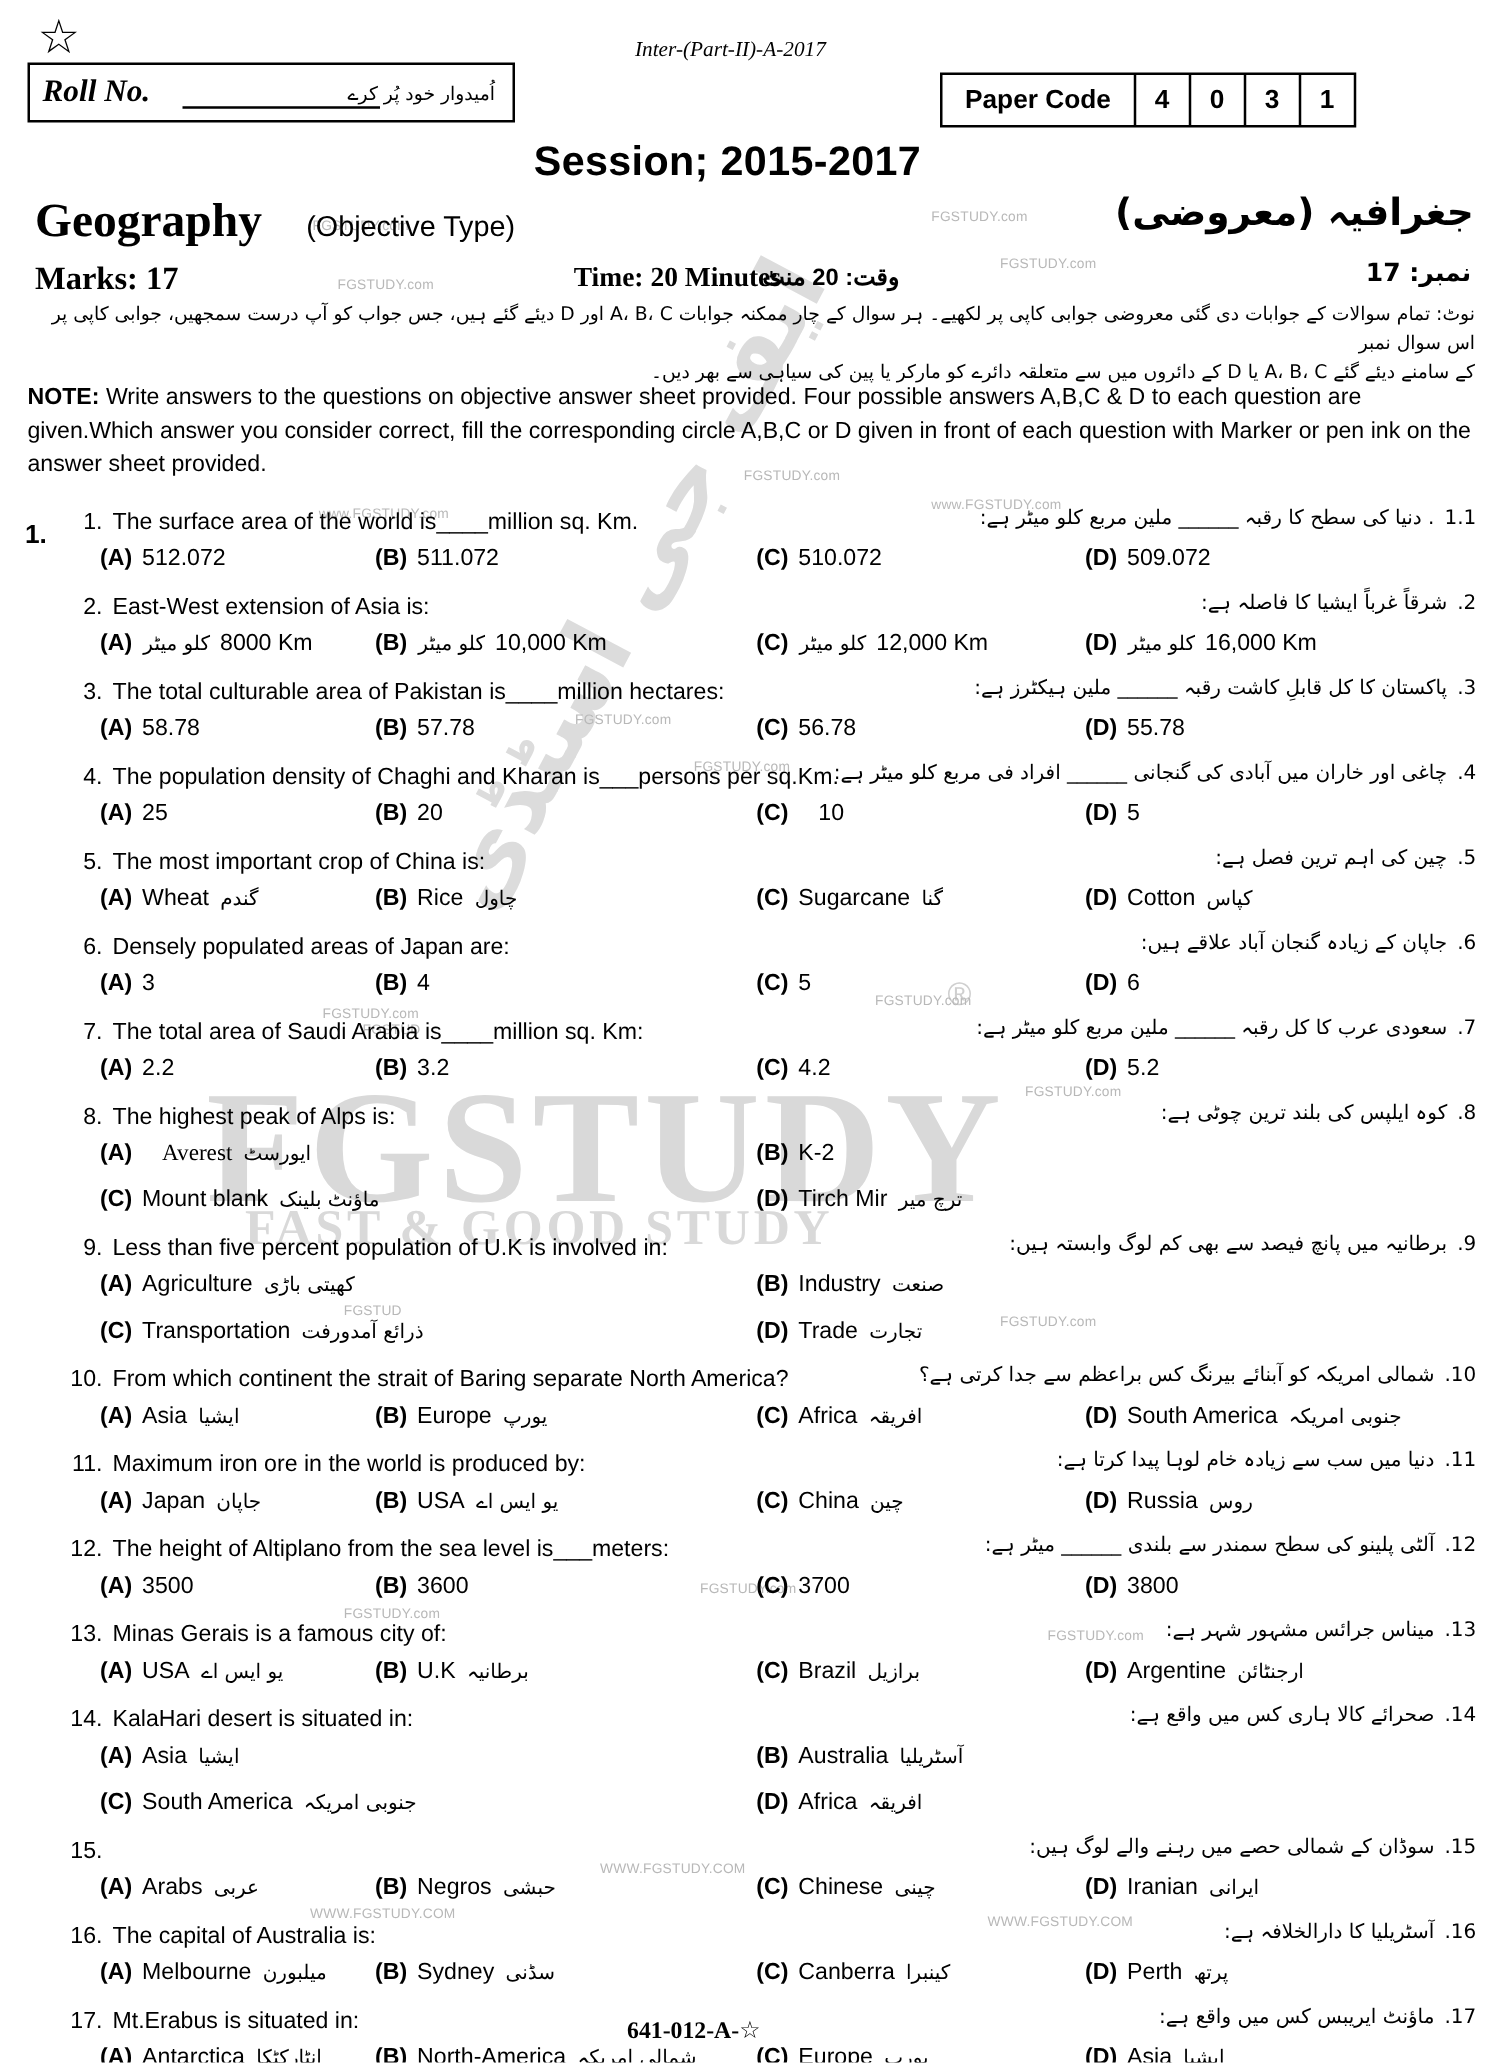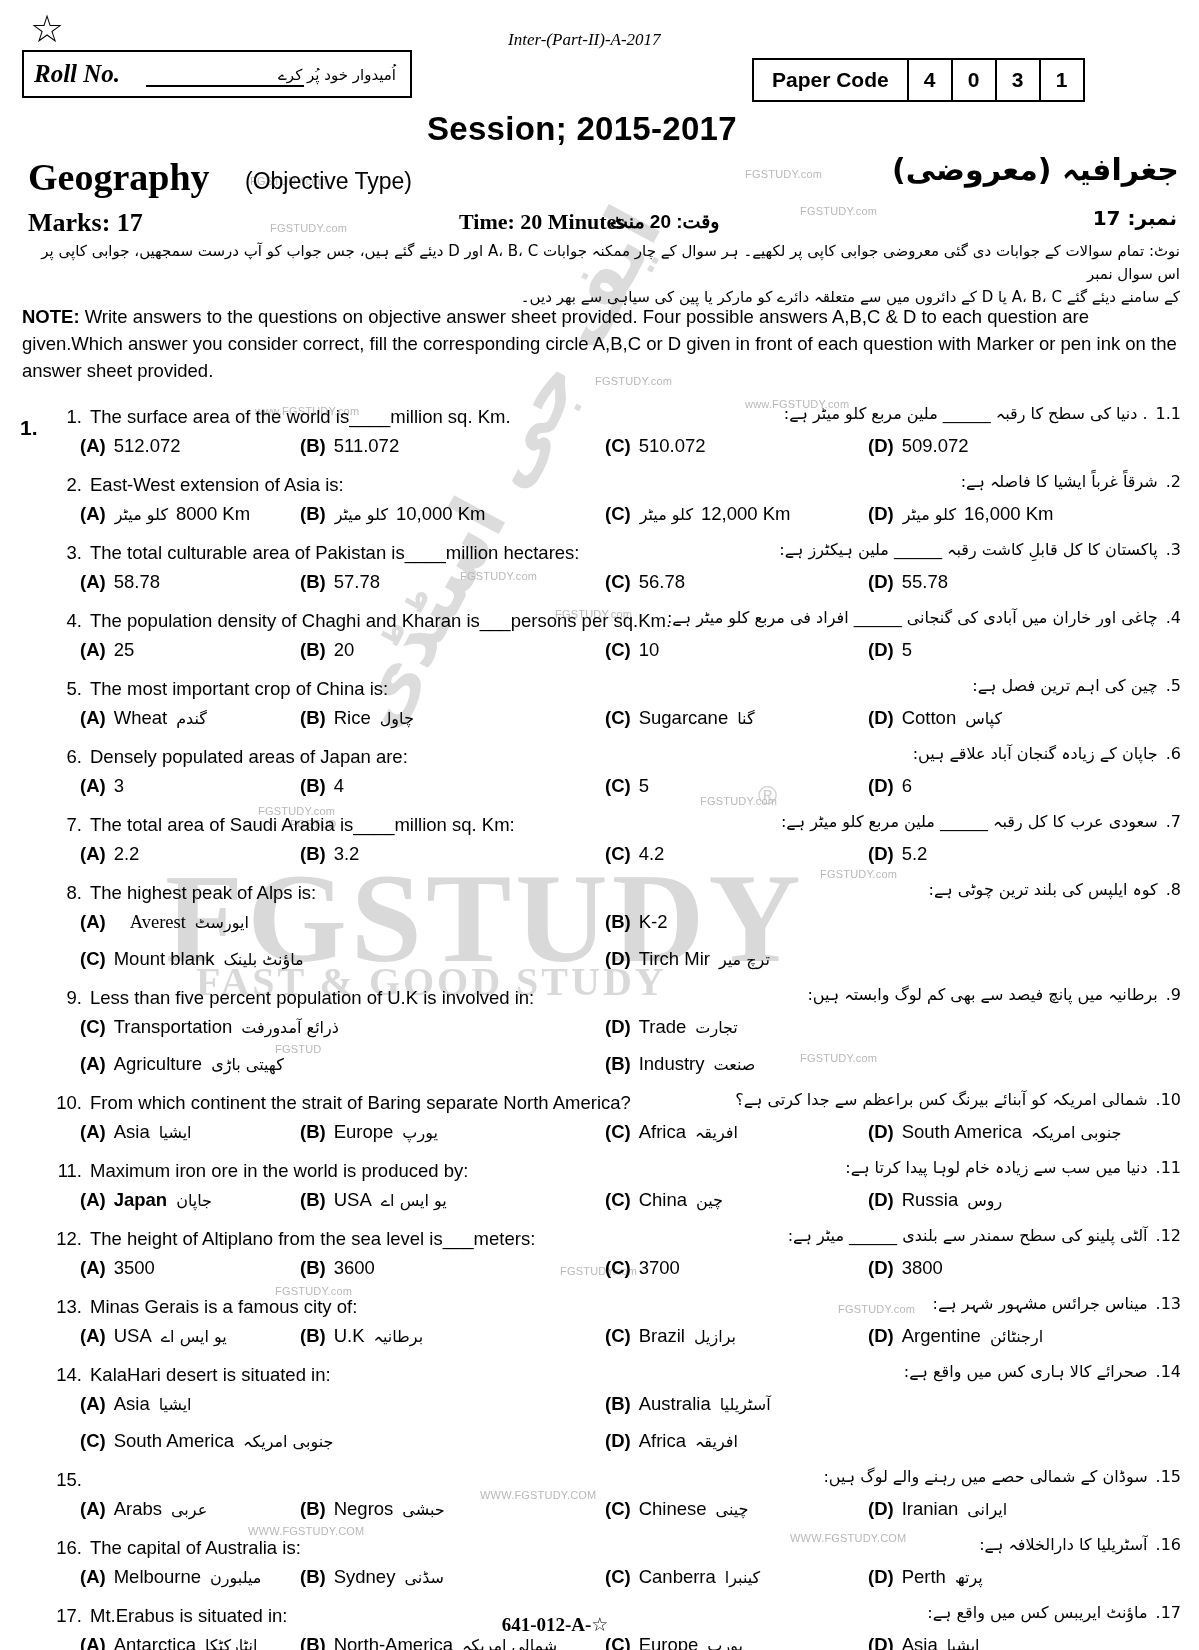--- a/index.html
+++ b/index.html
@@ -423,21 +423,21 @@
       </div>
       <div class="q-block">
         <div class="q-stem">
           <span class="q-num">4.</span>
           <span class="q-text">The population density of Chaghi and Kharan is___persons per sq.Km.</span>
           <span class="q-urdu"><span>4.</span><span style="margin-right: 8px;">چاغی اور خاران میں آبادی کی گنجانی ______ افراد فی مربع کلو میٹر ہے:</span></span>
         </div>
         <div class="opt-row">
           <div class="opt c1"><span class="lbl">(A)</span><span style="margin-left: 8px;">25</span><span class="ur"></span></div>
           <div class="opt c2"><span class="lbl">(B)</span><span style="margin-left: 8px;">20</span><span class="ur"></span></div>
-          <div class="opt c3"><span class="lbl">(C)</span><span style="margin-left: 8px;">10</span><span class="ur"></span></div>
+          <div class="opt c3"><span class="lbl">(C)</span><span style="margin-left: 24px;">10</span><span class="ur"></span></div>
           <div class="opt c4"><span class="lbl">(D)</span><span style="margin-left: 8px;">5</span><span class="ur"></span></div>
         </div>
       </div>
       <div class="q-block">
         <div class="q-stem">
           <span class="q-num">5.</span>
           <span class="q-text">The most important crop of China is:</span>
           <span class="q-urdu"><span>5.</span><span style="margin-right: 8px;">چین کی اہم ترین فصل ہے:</span></span>
         </div>
         <div class="opt-row">
@@ -488,26 +488,26 @@
           <div class="opt h2"><span class="lbl">(D)</span><span style="margin-left: 8px;">Tirch Mir</span><span class="ur">ترچ میر</span></div>
         </div>
       </div>
       <div class="q-block">
         <div class="q-stem">
           <span class="q-num">9.</span>
           <span class="q-text">Less than five percent population of U.K is involved in:</span>
           <span class="q-urdu"><span>9.</span><span style="margin-right: 8px;">برطانیہ میں پانچ فیصد سے بھی کم لوگ وابستہ ہیں:</span></span>
         </div>
         <div class="opt-row">
+          <div class="opt h1"><span class="lbl">(A)</span><span style="margin-left: 8px;">Agriculture</span><span class="ur">کھیتی باڑی</span></div>
+          <div class="opt h2"><span class="lbl">(B)</span><span style="margin-left: 8px;">Industry</span><span class="ur">صنعت</span></div>
+        </div>
+        <div class="opt-row">
           <div class="opt h1"><span class="lbl">(C)</span><span style="margin-left: 8px;">Transportation</span><span class="ur">ذرائع آمدورفت</span></div>
           <div class="opt h2"><span class="lbl">(D)</span><span style="margin-left: 8px;">Trade</span><span class="ur">تجارت</span></div>
-        </div>
-        <div class="opt-row">
-          <div class="opt h1"><span class="lbl">(A)</span><span style="margin-left: 8px;">Agriculture</span><span class="ur">کھیتی باڑی</span></div>
-          <div class="opt h2"><span class="lbl">(B)</span><span style="margin-left: 8px;">Industry</span><span class="ur">صنعت</span></div>
         </div>
       </div>
       <div class="q-block">
         <div class="q-stem">
           <span class="q-num">10.</span>
           <span class="q-text">From which continent the strait of Baring separate North America?</span>
           <span class="q-urdu"><span>10.</span><span style="margin-right: 8px;">شمالی امریکہ کو آبنائے بیرنگ کس براعظم سے جدا کرتی ہے؟</span></span>
         </div>
         <div class="opt-row">
           <div class="opt c1"><span class="lbl">(A)</span><span style="margin-left: 8px;">Asia</span><span class="ur">ایشیا</span></div>
@@ -516,21 +516,21 @@
           <div class="opt c4"><span class="lbl">(D)</span><span style="margin-left: 8px;">South America</span><span class="ur">جنوبی امریکہ</span></div>
         </div>
       </div>
       <div class="q-block">
         <div class="q-stem">
           <span class="q-num">11.</span>
           <span class="q-text">Maximum iron ore in the world is produced by:</span>
           <span class="q-urdu"><span>11.</span><span style="margin-right: 8px;">دنیا میں سب سے زیادہ خام لوہا پیدا کرتا ہے:</span></span>
         </div>
         <div class="opt-row">
-          <div class="opt c1"><span class="lbl">(A)</span><span style="margin-left: 8px; font-weight: bold;">Japan</span><span class="ur">جاپان</span></div>
+          <div class="opt c1"><span class="lbl">(A)</span><span style="margin-left: 8px;">Japan</span><span class="ur">جاپان</span></div>
           <div class="opt c2"><span class="lbl">(B)</span><span style="margin-left: 8px;">USA</span><span class="ur">یو ایس اے</span></div>
           <div class="opt c3"><span class="lbl">(C)</span><span style="margin-left: 8px;">China</span><span class="ur">چین</span></div>
           <div class="opt c4"><span class="lbl">(D)</span><span style="margin-left: 8px;">Russia</span><span class="ur">روس</span></div>
         </div>
       </div>
       <div class="q-block">
         <div class="q-stem">
           <span class="q-num">12.</span>
           <span class="q-text">The height of Altiplano from the sea level is___meters:</span>
           <span class="q-urdu"><span>12.</span><span style="margin-right: 8px;">آلٹی پلینو کی سطح سمندر سے بلندی ______ میٹر ہے:</span></span>

